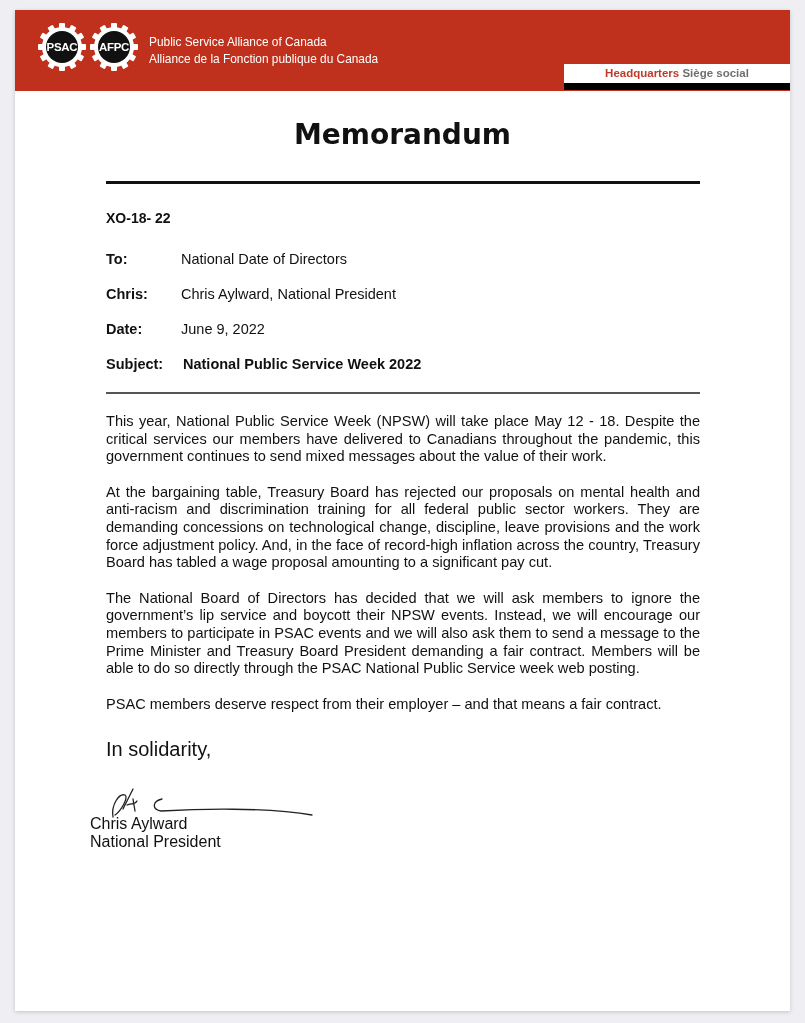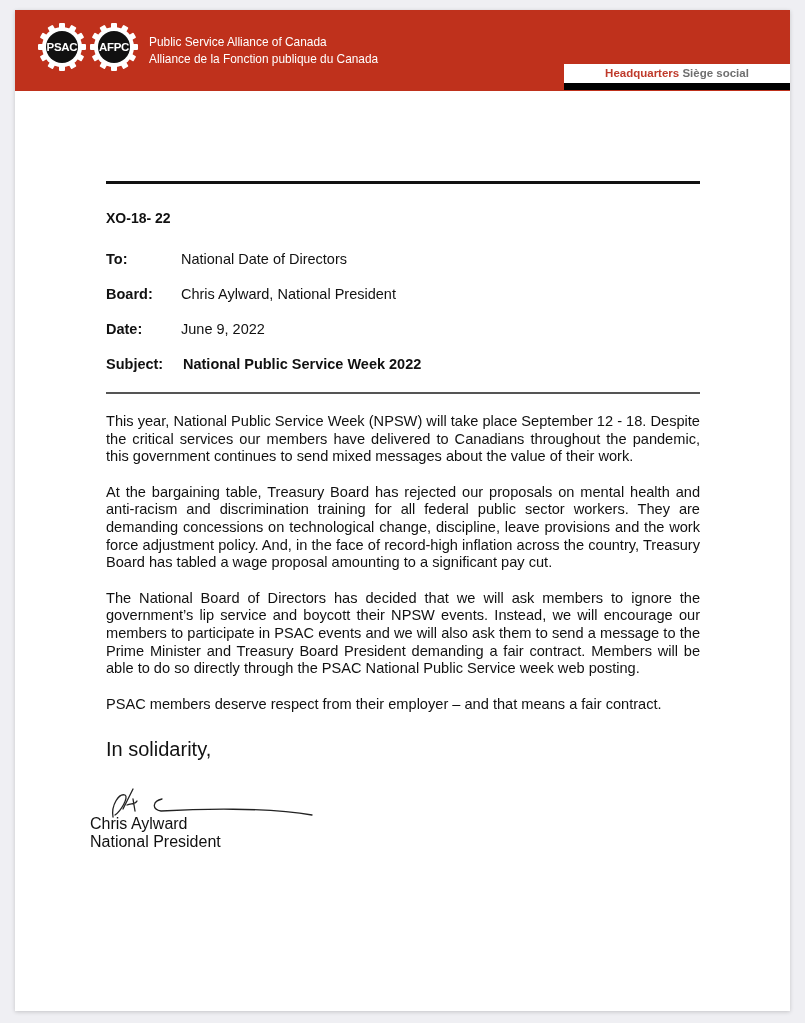--- a/index.html
+++ b/index.html
@@ -112,45 +112,46 @@
       <div>Alliance de la Fonction publique du Canada</div>
     </div>
 
     <div class="hq-box">
       <span class="en">Headquarters</span>
       <span class="fr">Siège social</span>
     </div>
     <div class="hq-bar"></div>
   </div>
 
+  <div class="title">Memorandum</div>
   <div class="rule-thick"></div>
 
   <div class="ref">XO-18- 22</div>
 
   <div class="meta-row" style="top:241px;">
     <span class="lbl">To:</span>
     <span class="val">National Date of Directors</span>
   </div>
   <div class="meta-row" style="top:276px;">
-    <span class="lbl">Board:</span>
+    <span class="lbl">Chris:</span>
     <span class="val">Chris Aylward, National President</span>
   </div>
   <div class="meta-row" style="top:311px;">
     <span class="lbl">Date:</span>
     <span class="val">June 9, 2022</span>
   </div>
   <div class="meta-row subject" style="top:346px;">
     <span class="lbl">Subject:</span>
     <span class="val">National Public Service Week 2022</span>
   </div>
 
   <div class="rule-thin"></div>
 
   <div class="body-text" style="top:403px;">
-    <p>This year, National Public Service Week (NPSW) will take place September 12 - 18. Despite the critical services our members have delivered to Canadians throughout the pandemic, this government continues to send mixed messages about the value of their work.</p>
+    <p>This year, National Public Service Week (NPSW) will take place May 12 - 18. Despite the critical services our members have delivered to Canadians throughout the pandemic, this government continues to send mixed messages about the value of their work.</p>
     <p>At the bargaining table, Treasury Board has rejected our proposals on mental health and anti-racism and discrimination training for all federal public sector workers. They are demanding concessions on technological change, discipline, leave provisions and the work force adjustment policy.  And, in the face of record-high inflation across the country, Treasury Board has tabled a wage proposal amounting to a significant pay cut.</p>
     <p>The National Board of Directors has decided that we will ask members to ignore the government’s lip service and boycott their NPSW events. Instead, we will encourage our members to participate in PSAC events and we will also ask them to send a message to the Prime Minister and Treasury Board President demanding a fair contract. Members will be able to do so directly through the PSAC National Public Service week web posting.</p>
     <p>PSAC members deserve respect from their employer – and that means a fair contract.</p>
   </div>
 
   <div class="closing">In solidarity,</div>
 
   <svg class="signature" viewBox="0 0 210 48">
     <path d="M6 42 C 4 30, 12 18, 18 20 C 22 22, 14 36, 8 40 M16 34 L 26 14 M20 30 C 24 28, 28 30, 30 26 M26 24 L 28 36" fill="none" stroke="#222" stroke-width="1.3" stroke-linecap="round"></path>
     <path d="M55 24 C 46 26, 44 34, 54 36 C 90 34, 160 32, 205 40" fill="none" stroke="#222" stroke-width="1.3" stroke-linecap="round"></path>

